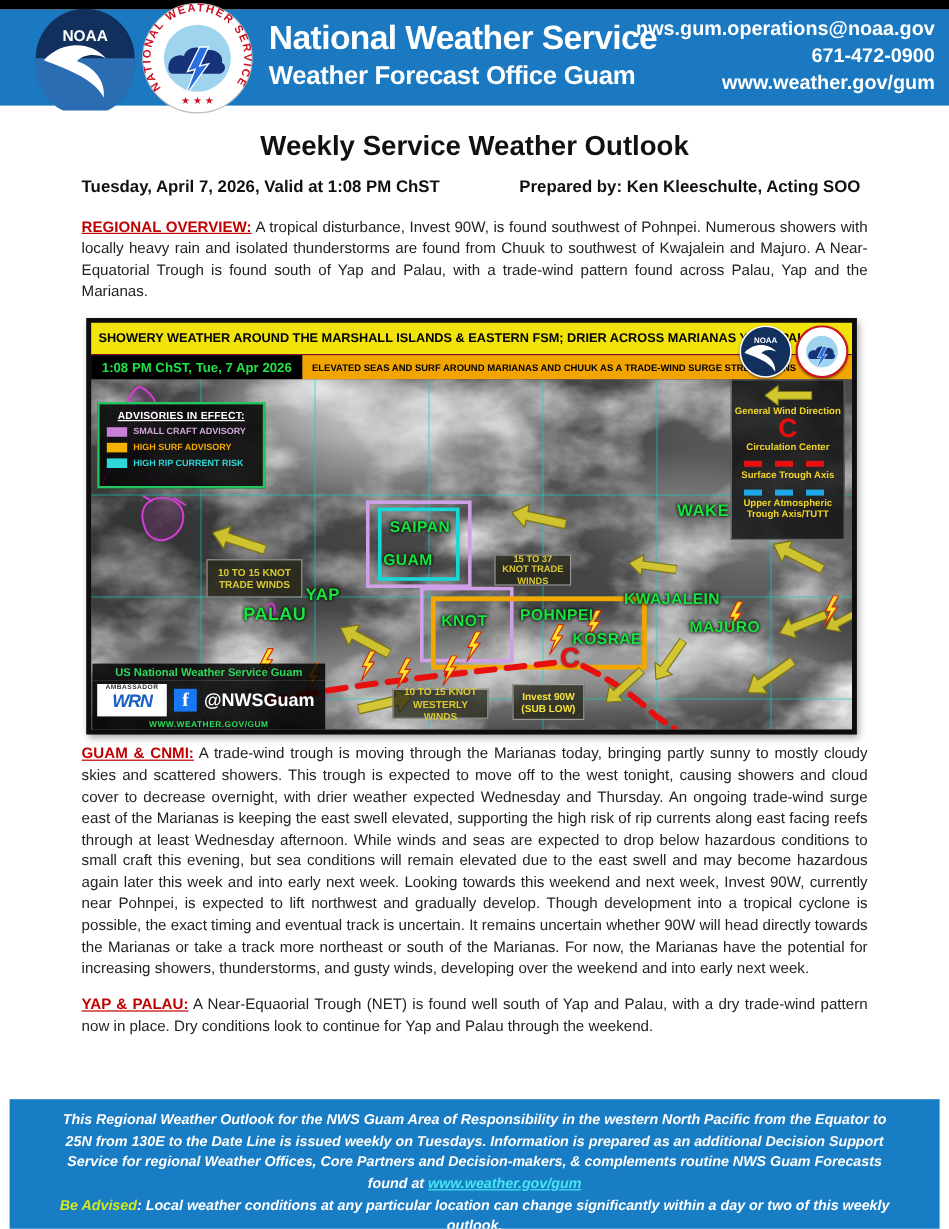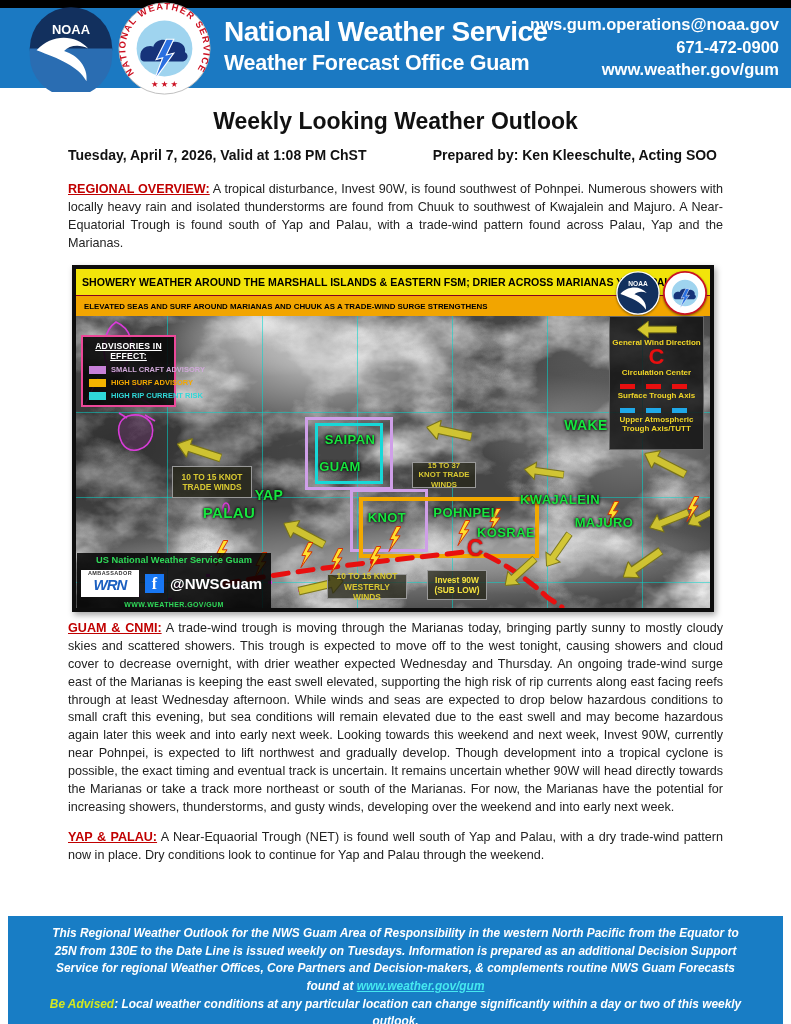--- a/index.html
+++ b/index.html
@@ -40,21 +40,21 @@
     radial-gradient(300px 60px at 72% 80%,rgba(255,255,255,.33),rgba(255,255,255,0) 75%),
     radial-gradient(220px 50px at 15% 90%,rgba(255,255,255,.26),rgba(255,255,255,0) 75%),
     radial-gradient(210px 120px at 88% 46%,rgba(255,255,255,.25),rgba(255,255,255,0) 72%),
     radial-gradient(170px 80px at 76% 33%,rgba(255,255,255,.2),rgba(255,255,255,0) 72%),
     radial-gradient(160px 60px at 86% 8%,rgba(255,255,255,.2),rgba(255,255,255,0) 72%),
     radial-gradient(230px 130px at 7% 45%,rgba(0,0,0,.3),rgba(0,0,0,0) 75%);}
   .gv{position:absolute;top:0;bottom:0;width:1px;background:rgba(0,215,205,.55);}
   .gh{position:absolute;left:0;right:0;height:1px;background:rgba(0,215,205,.5);}
   .coast{position:absolute;left:0;top:0;}
 
-  .adv{position:absolute;left:5px;top:19px;width:95px;height:72px;background:rgba(5,5,5,.88);border:2px solid #ec4899;padding:4px 6px;box-sizing:border-box;z-index:20;}
+  .adv{position:absolute;left:5px;top:19px;width:140px;height:72px;background:rgba(5,5,5,.88);border:2px solid #22c55e;padding:4px 6px;box-sizing:border-box;z-index:20;}
   .adv-title{font-size:8.6px;color:#fff;font-weight:bold;text-decoration:underline;text-align:center;margin-bottom:2px;letter-spacing:.2px;}
   .adv-row{display:flex;gap:5px;align-items:center;margin-top:4px;}
   .adv-swatch{width:17px;height:8px;flex:none;}
   .adv-label{font-size:7.5px;font-weight:bold;white-space:nowrap;}
   .sw0{background:#c77fd8;} .lb0{color:#cfa8d8;}
   .sw1{background:#f3b300;} .lb1{color:#f3a800;}
   .sw2{background:#2fd8d8;} .lb2{color:#2fd8d8;}
 
   .wlegend{position:absolute;right:6px;top:0;width:95px;height:134px;background:rgba(18,18,18,.84);border:1px solid #666;text-align:center;padding-top:3px;box-sizing:border-box;color:#f0d527;font-weight:bold;z-index:20;}
   .wl-arrow{width:40px;height:17px;fill:#d4c72e;stroke:#7a7416;stroke-width:1.5;margin:1px auto 0;display:block;}
@@ -124,35 +124,36 @@
     <div class="header-office">Weather Forecast Office Guam</div>
   </div>
   <div class="header-contact">
     <div>nws.gum.operations@noaa.gov</div>
     <div>671-472-0900</div>
     <div>www.weather.gov/gum</div>
   </div>
 </div>
 
 <div class="content">
-  <div class="doc-title">Weekly Looking Weather Outlook</div>
+  <div class="doc-title">Weekly Service Weather Outlook</div>
 
   <div class="meta-row">
     <span>Tuesday, April 7, 2026, Valid at 1:08 PM ChST</span>
     <span style="padding-right:6px;">Prepared by:  Ken Kleeschulte, Acting SOO</span>
   </div>
 
   <p class="para" style="margin-top:18px;">
     <span class="sec-label">REGIONAL OVERVIEW:</span>
     <span>A tropical disturbance, Invest 90W, is found southwest of Pohnpei. Numerous showers with locally heavy rain and isolated thunderstorms are found from Chuuk to southwest of Kwajalein and Majuro. A Near-Equatorial Trough is found south of Yap and Palau, with a trade-wind pattern found across Palau, Yap and the Marianas.</span>
   </p>
 
   <div class="map">
     <div class="map-headline">SHOWERY WEATHER AROUND THE MARSHALL ISLANDS &amp; EASTERN FSM; DRIER ACROSS MARIANAS YAP &amp; PALAU</div>
     <div class="map-inforow">
+      <div class="map-datetime">1:08 PM ChST, Tue, 7 Apr 2026</div>
       <div class="map-subheadline">ELEVATED SEAS AND SURF AROUND MARIANAS AND CHUUK AS A TRADE-WIND SURGE STRENGTHENS</div>
     </div>
     <div class="map-logos">
       <svg width="44" height="44" viewBox="0 0 100 100">
         <circle cx="50" cy="50" r="48" fill="#12305e" stroke="#fff" stroke-width="3"></circle>
         <path d="M10,52 C28,32 56,34 70,50 C60,45 48,46 42,53 C58,58 70,72 68,88 C58,70 36,62 10,52 Z" fill="#ffffff"></path>
         <text x="50" y="33" text-anchor="middle" fill="#fff" font-size="15" font-weight="bold">NOAA</text>
       </svg>
       <svg width="44" height="44" viewBox="0 0 100 100">
         <circle cx="50" cy="50" r="48" fill="#ffffff" stroke="#cc1122" stroke-width="4"></circle>

